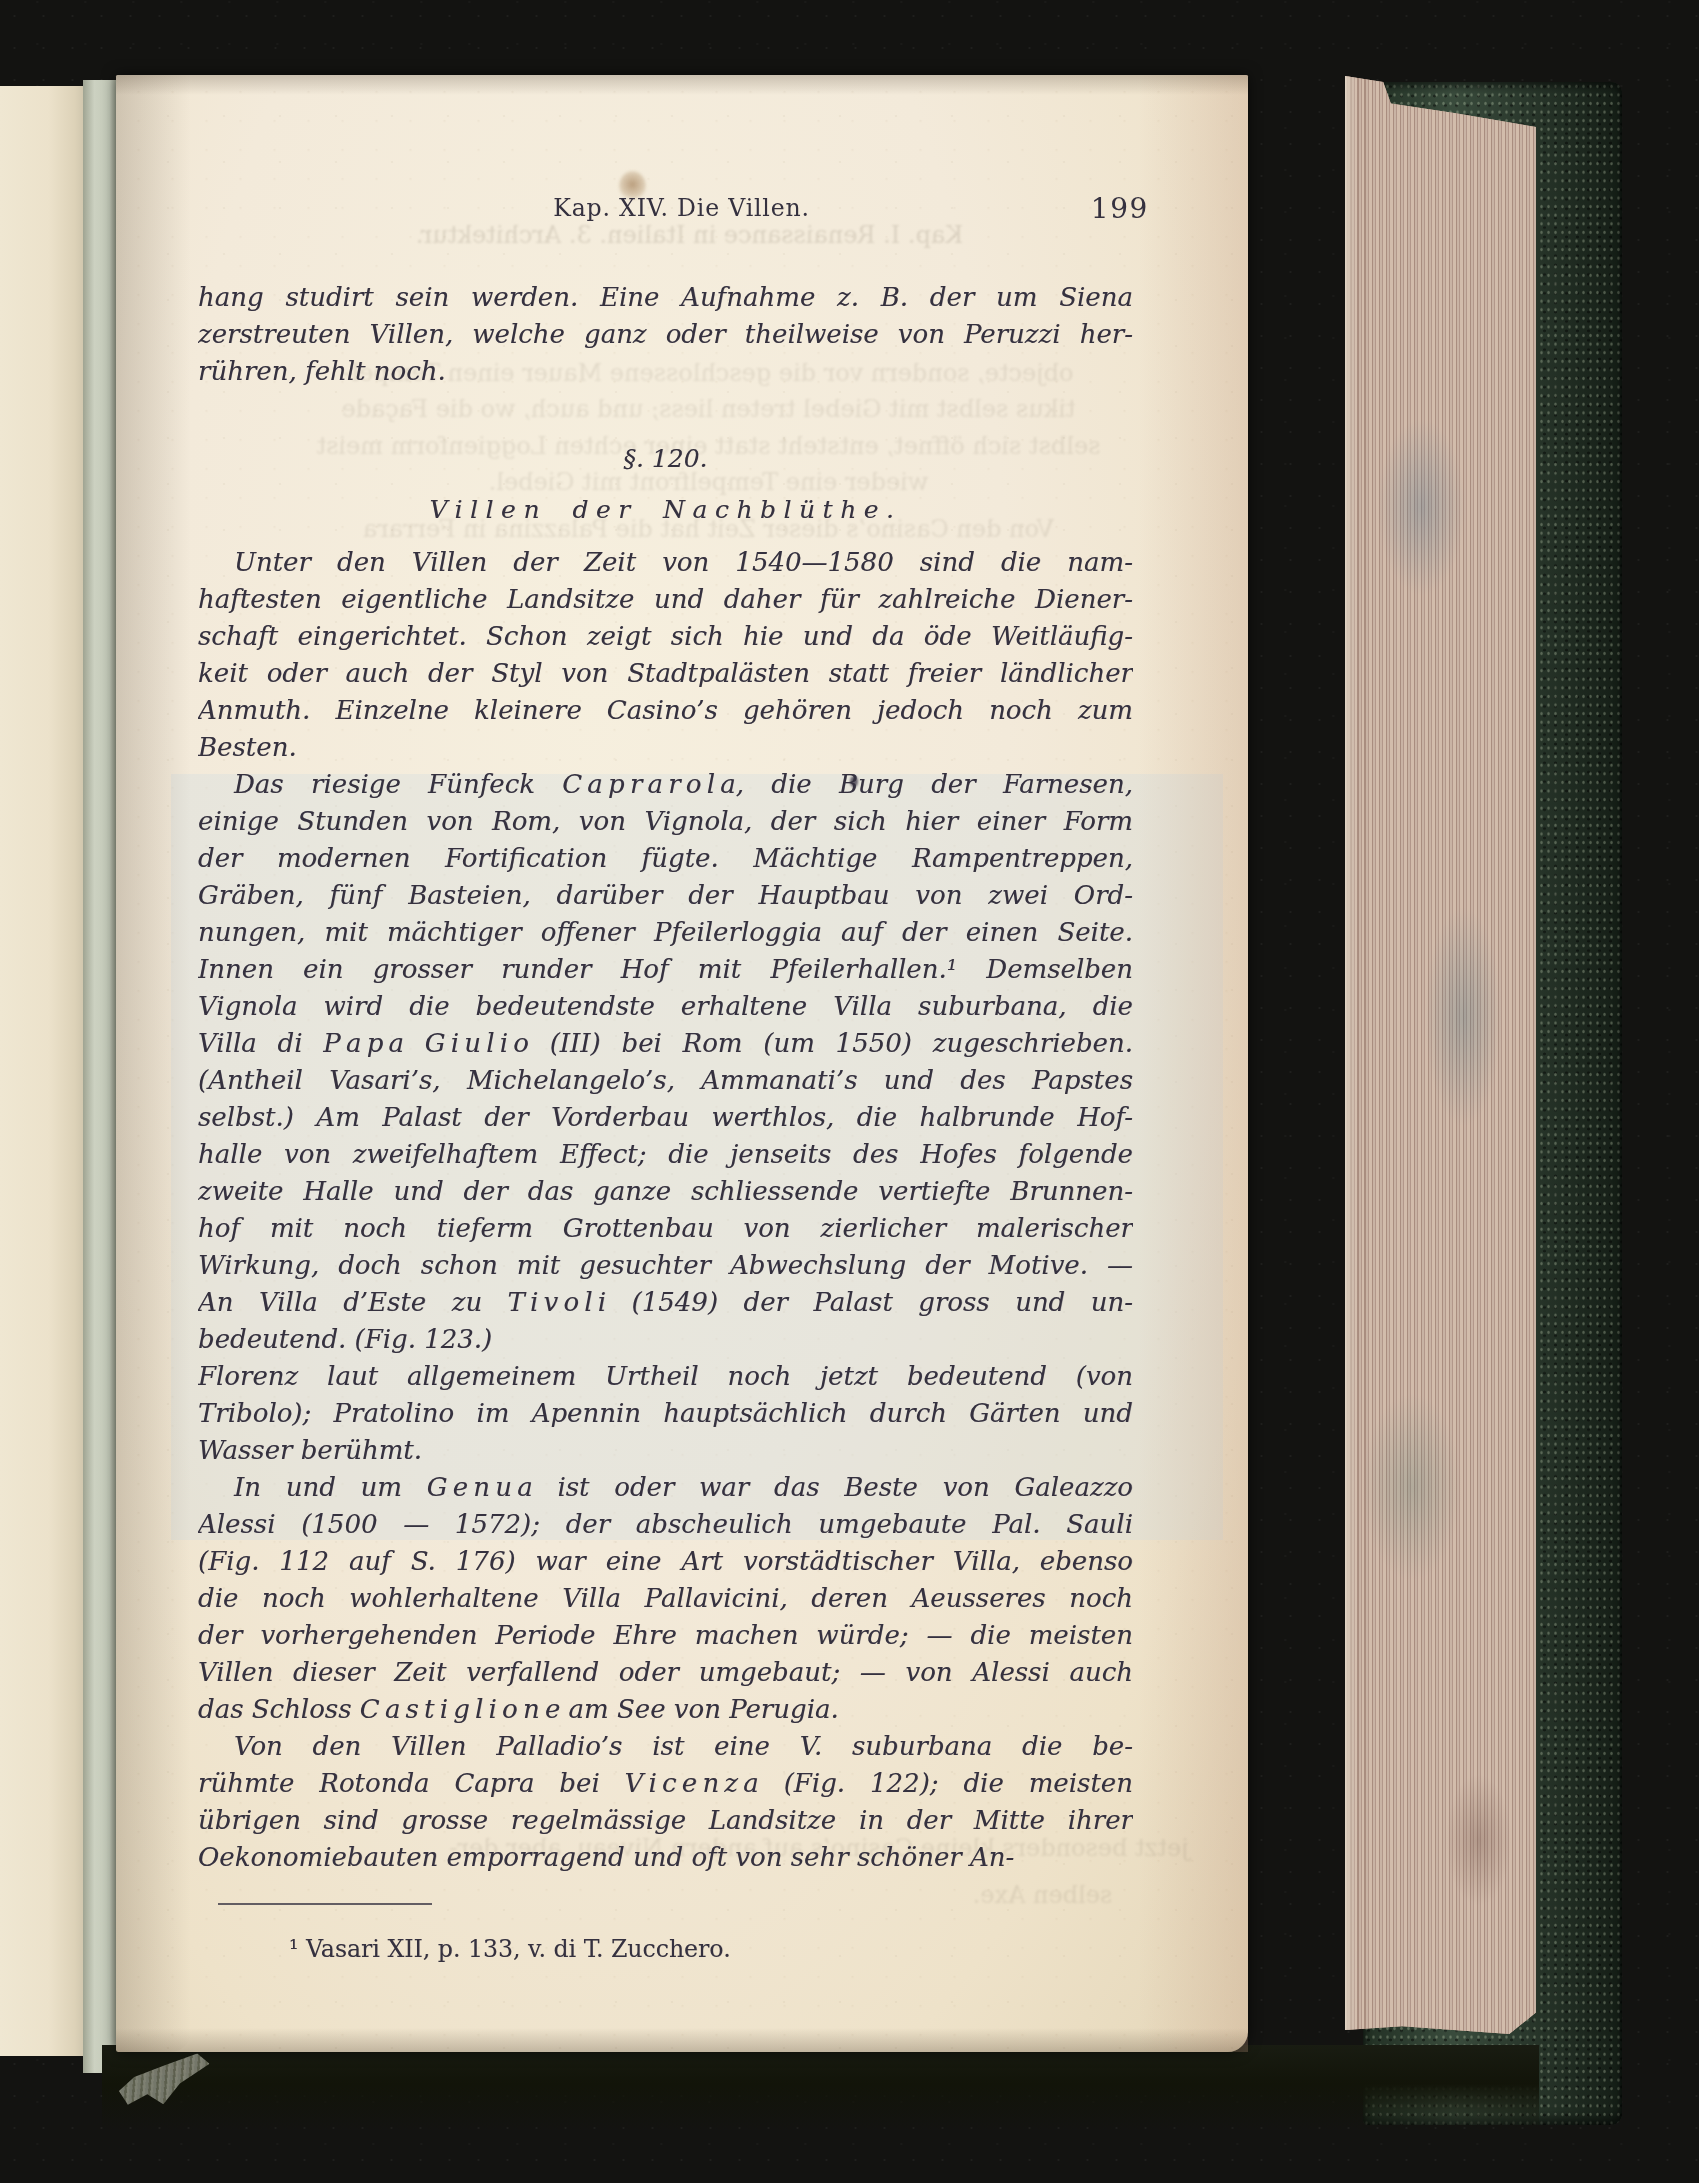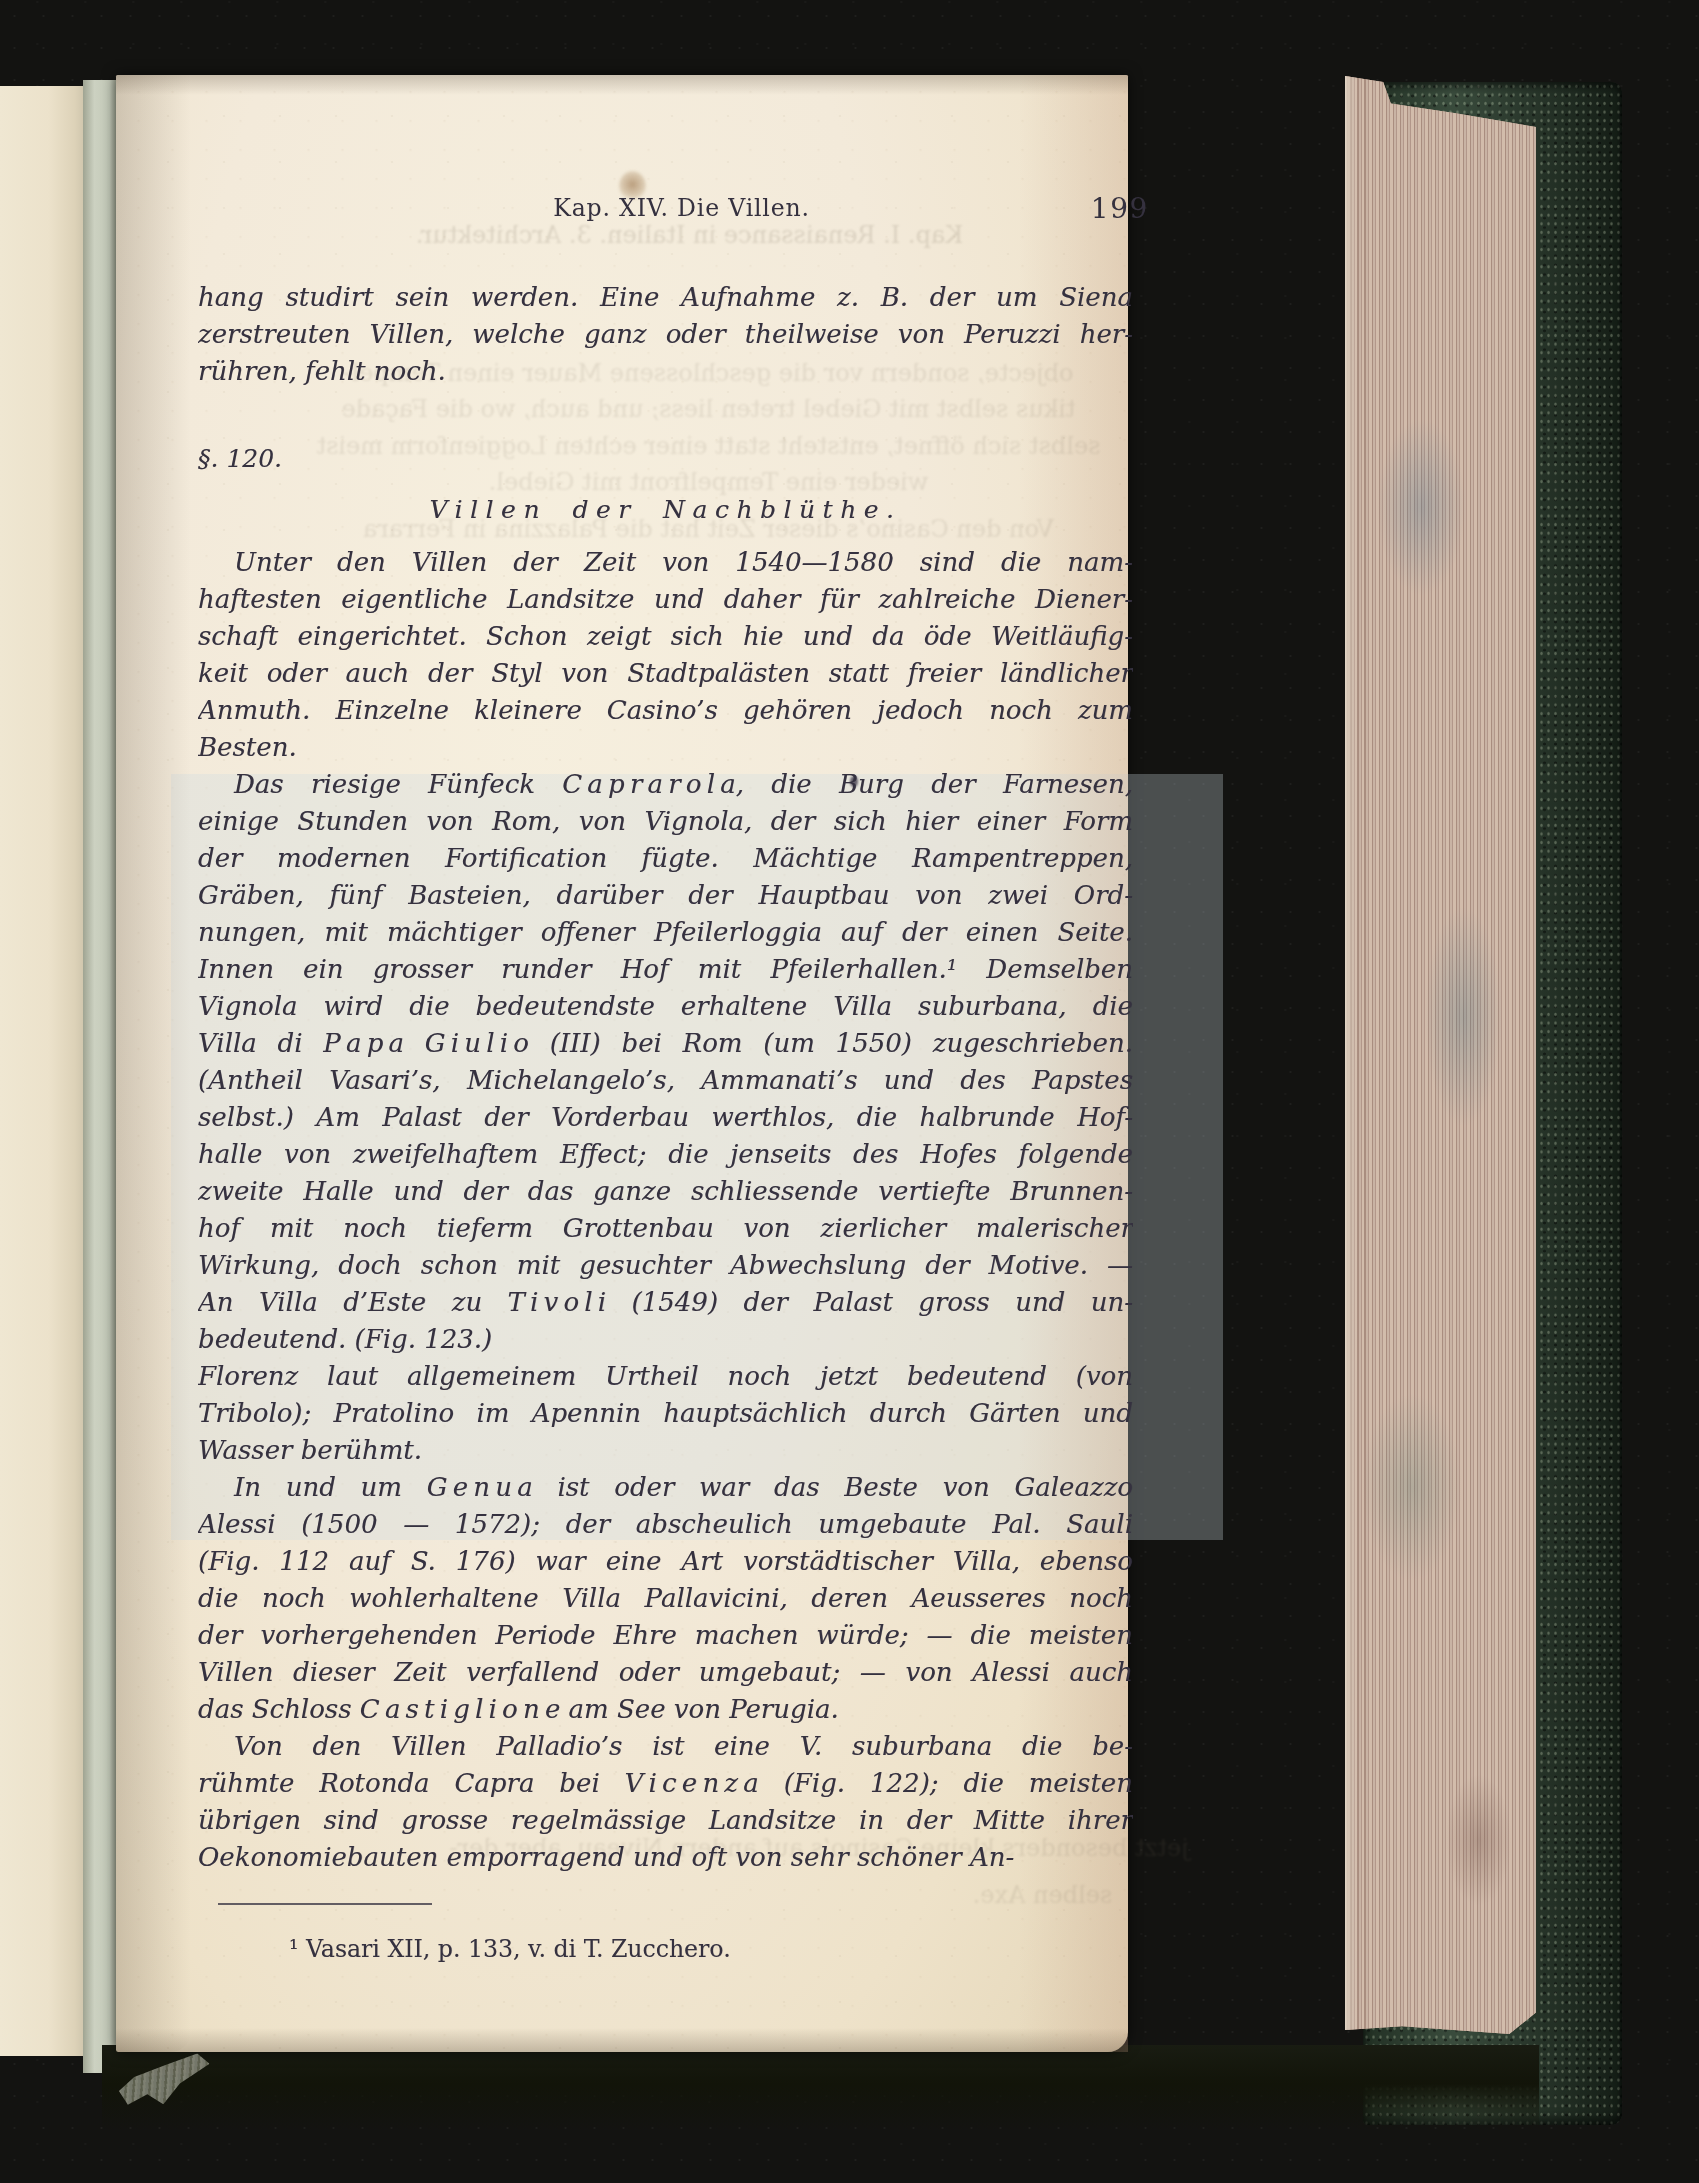--- a/index.html
+++ b/index.html
@@ -59,21 +59,21 @@
       repeating-linear-gradient(90deg,#c9b3a4 0 1.6px,#b2978a 1.6px 3.1px,#d2bcab 3.1px 5.5px,#a98d7f 5.5px 7px);
     clip-path:polygon(0 0,20% 0.3%,24% 1.4%,58% 1.9%,100% 2.6%,100% 98.8%,86% 99.9%,30% 99.5%,0 99.7%);
     box-shadow:inset 7.9px 0 6.3px -4.7px rgba(60,30,20,0.45);
   }
   .fore-edge-highlight{
     position:absolute;left:0;top:0;width:12.6px;height:100%;
     background:linear-gradient(90deg,#e3d5c5,rgba(227,213,197,0));
   }
   
   .page{
-    position:absolute;left:116px;top:75px;width:1012px;height:1977px;
+    position:absolute;left:116px;top:75px;width:1132px;height:1977px;
     background:radial-gradient(ellipse at 42% 30%,#f6efde 0%,#f3eada 45%,#eee2c9 78%,#e4d6b8 100%);
     box-shadow:0 0 14px rgba(0,0,0,0.6);
     border-radius:1.6px 1.6px 20.4px 2.4px;
   }
   .page-grain{
     position:absolute;inset:0;border-radius:inherit;
     background-image:radial-gradient(rgba(150,110,70,0.08) 0.8px,transparent 1.4px),
                      radial-gradient(rgba(120,90,60,0.05) 0.8px,transparent 1.7px);
     background-size:34px 29px,56px 46px;background-position:5.5px 2.4px,24px 18px;
   }
@@ -105,21 +105,21 @@
     font-size:23.6px;color:var(--ink);}
   .running-header .chapter{text-align:center;letter-spacing:0.8px;}
   .running-header .pagenum{position:absolute;right:0;top:-1.6px;font-size:28px;letter-spacing:1.6px;}
   
   .body-text{position:absolute;left:82px;top:204px;width:935px;color:var(--ink);
     font-size:26px;line-height:37px;z-index:3;
     text-shadow:0.3px 0.4px 0.5px rgba(44,40,60,0.35);font-style:italic;}
   .line{text-align:justify;text-align-last:justify;overflow:hidden;}
   .line.last{text-align-last:left;}
   .line.indent{text-indent:36px;}
-  .section-mark{margin-top:50px;text-align:left;font-size:25px;line-height:37px;}
+  .section-mark{margin-top:50px;text-align:center;font-size:25px;line-height:37px;}
   .section-title{margin-top:14px;text-align:center;font-size:25px;line-height:37px;
     letter-spacing:0.30em;word-spacing:0.40em;}
   .para-rest{margin-top:15.7px;}
   
   .footnote-rule{position:absolute;left:102px;top:1828px;width:214px;height:2.4px;
     background:#4a4550;opacity:0.85;z-index:3;}
   .footnote{position:absolute;left:98px;top:1858px;width:935px;text-indent:75px;
     font-size:23.6px;line-height:33px;color:var(--ink);z-index:3;
     text-shadow:0.3px 0.4px 0.5px rgba(44,40,60,0.3);}
   

